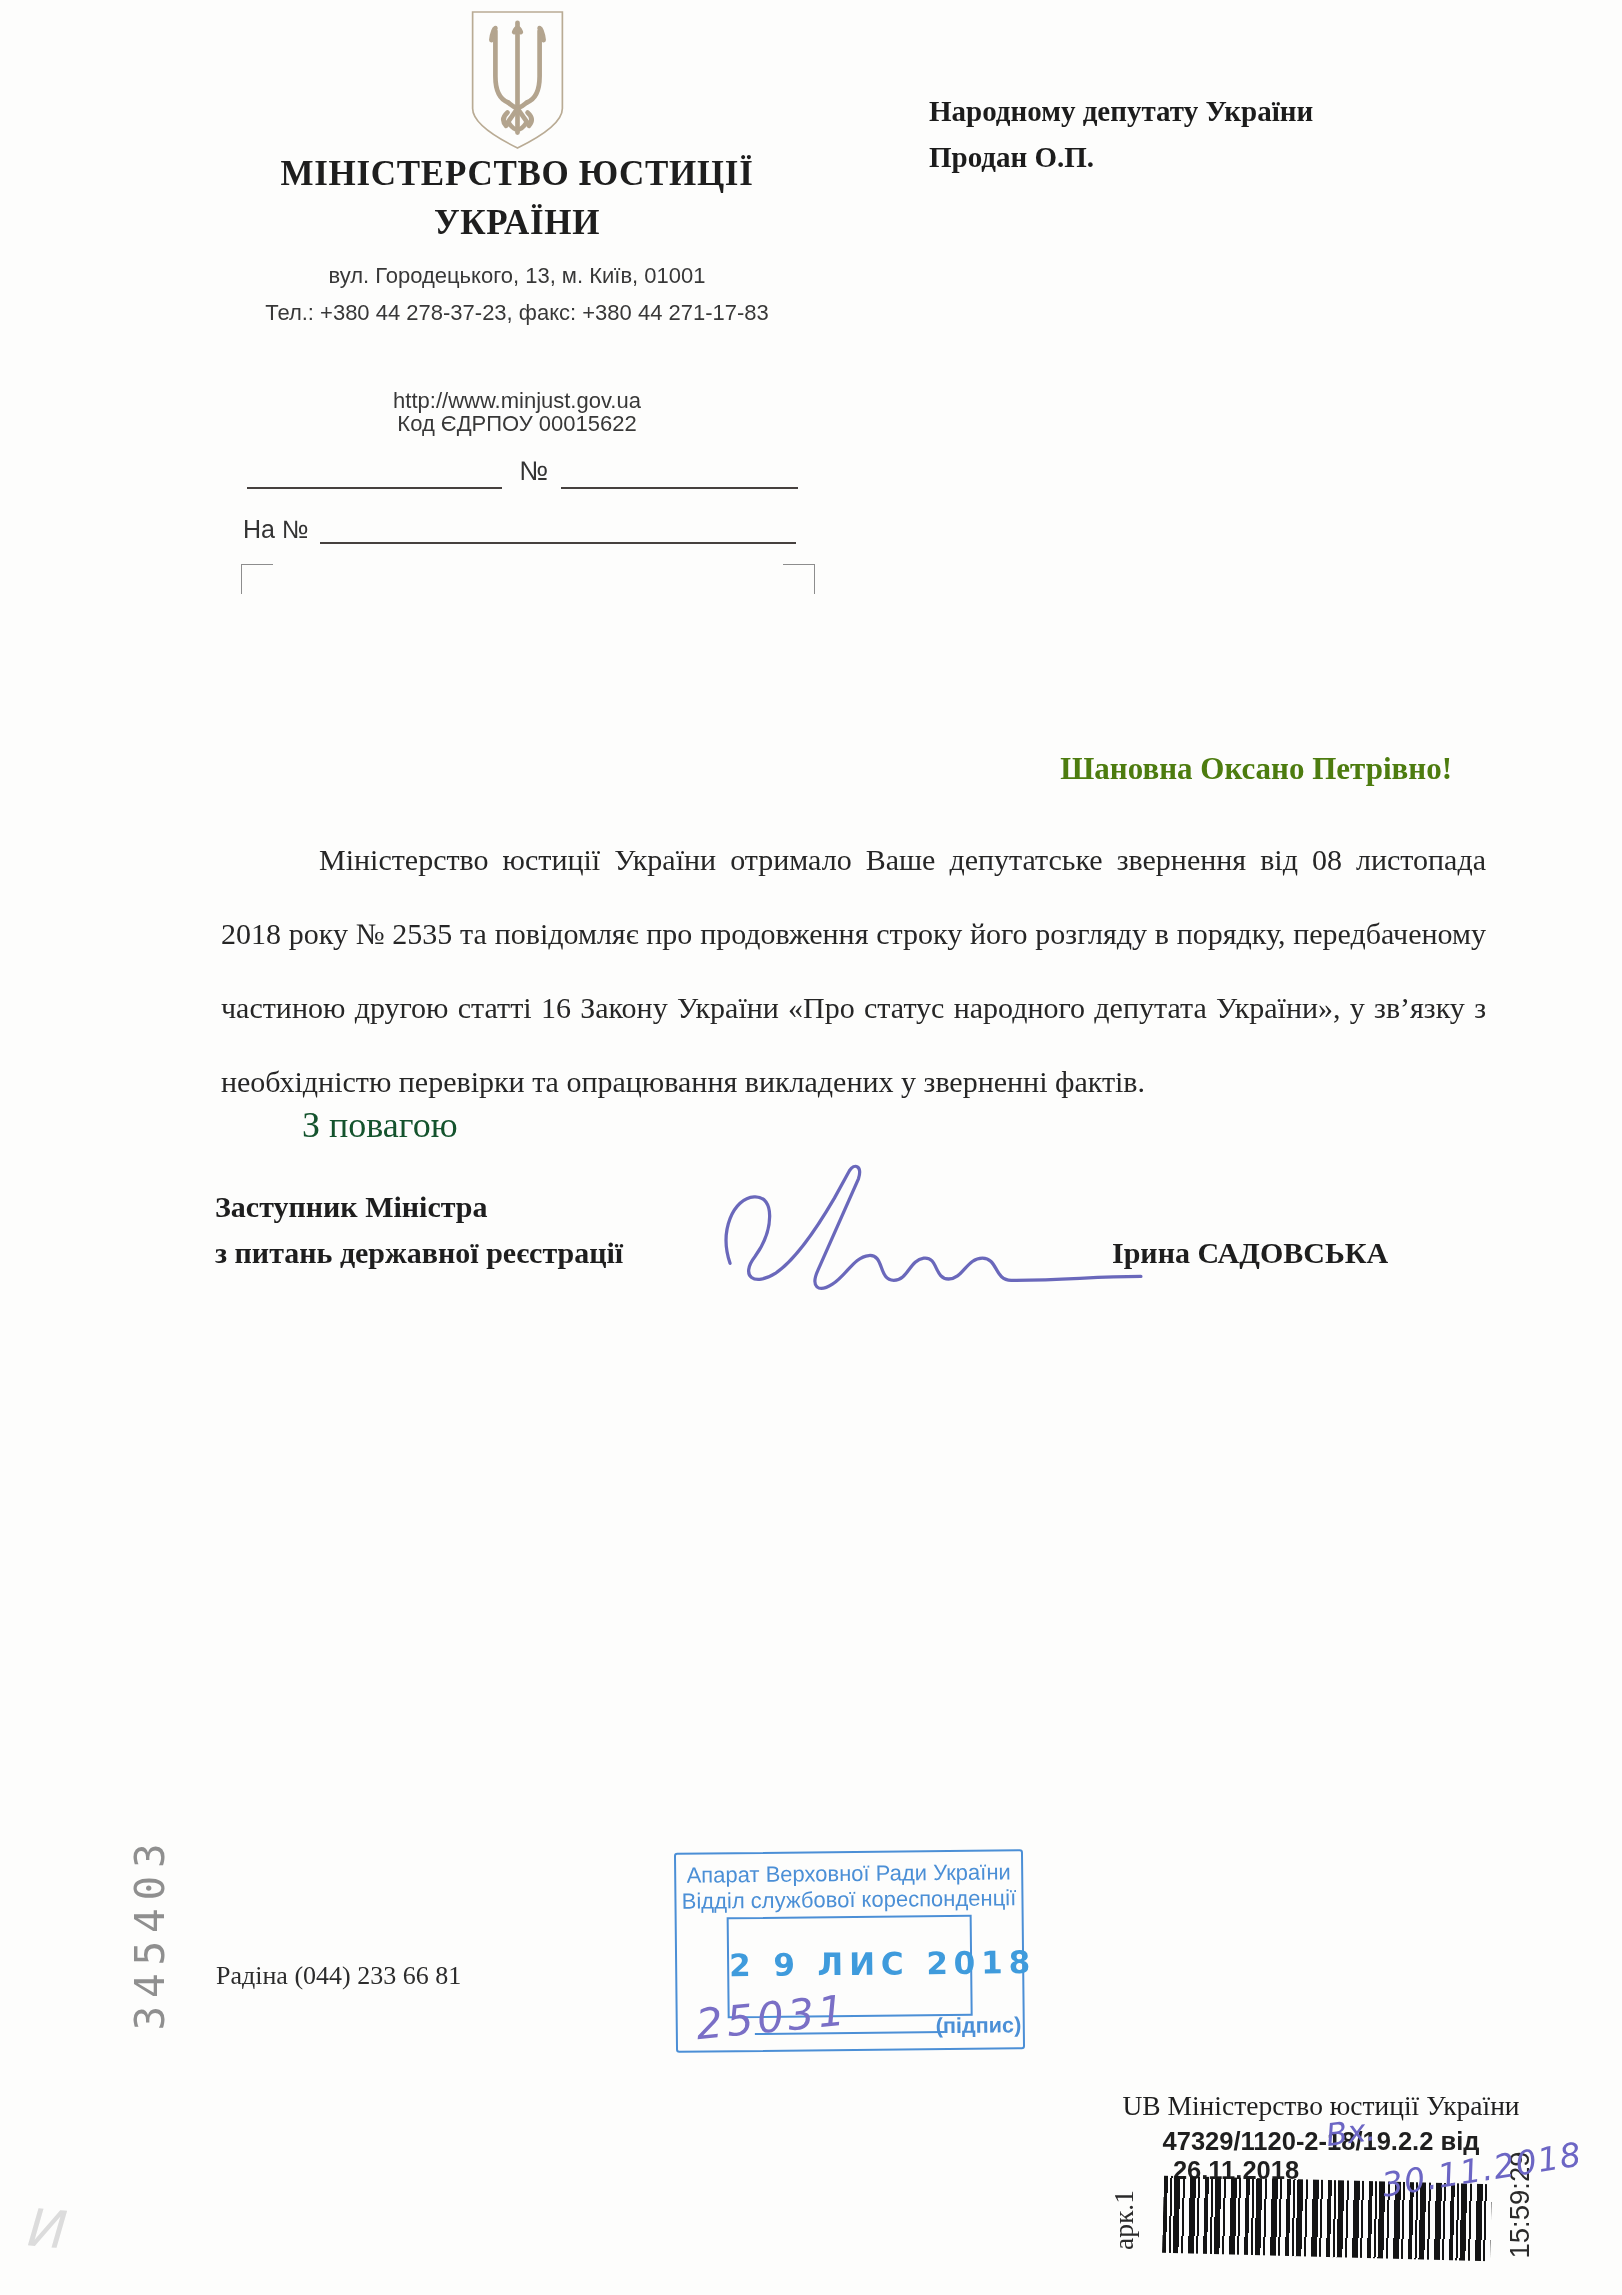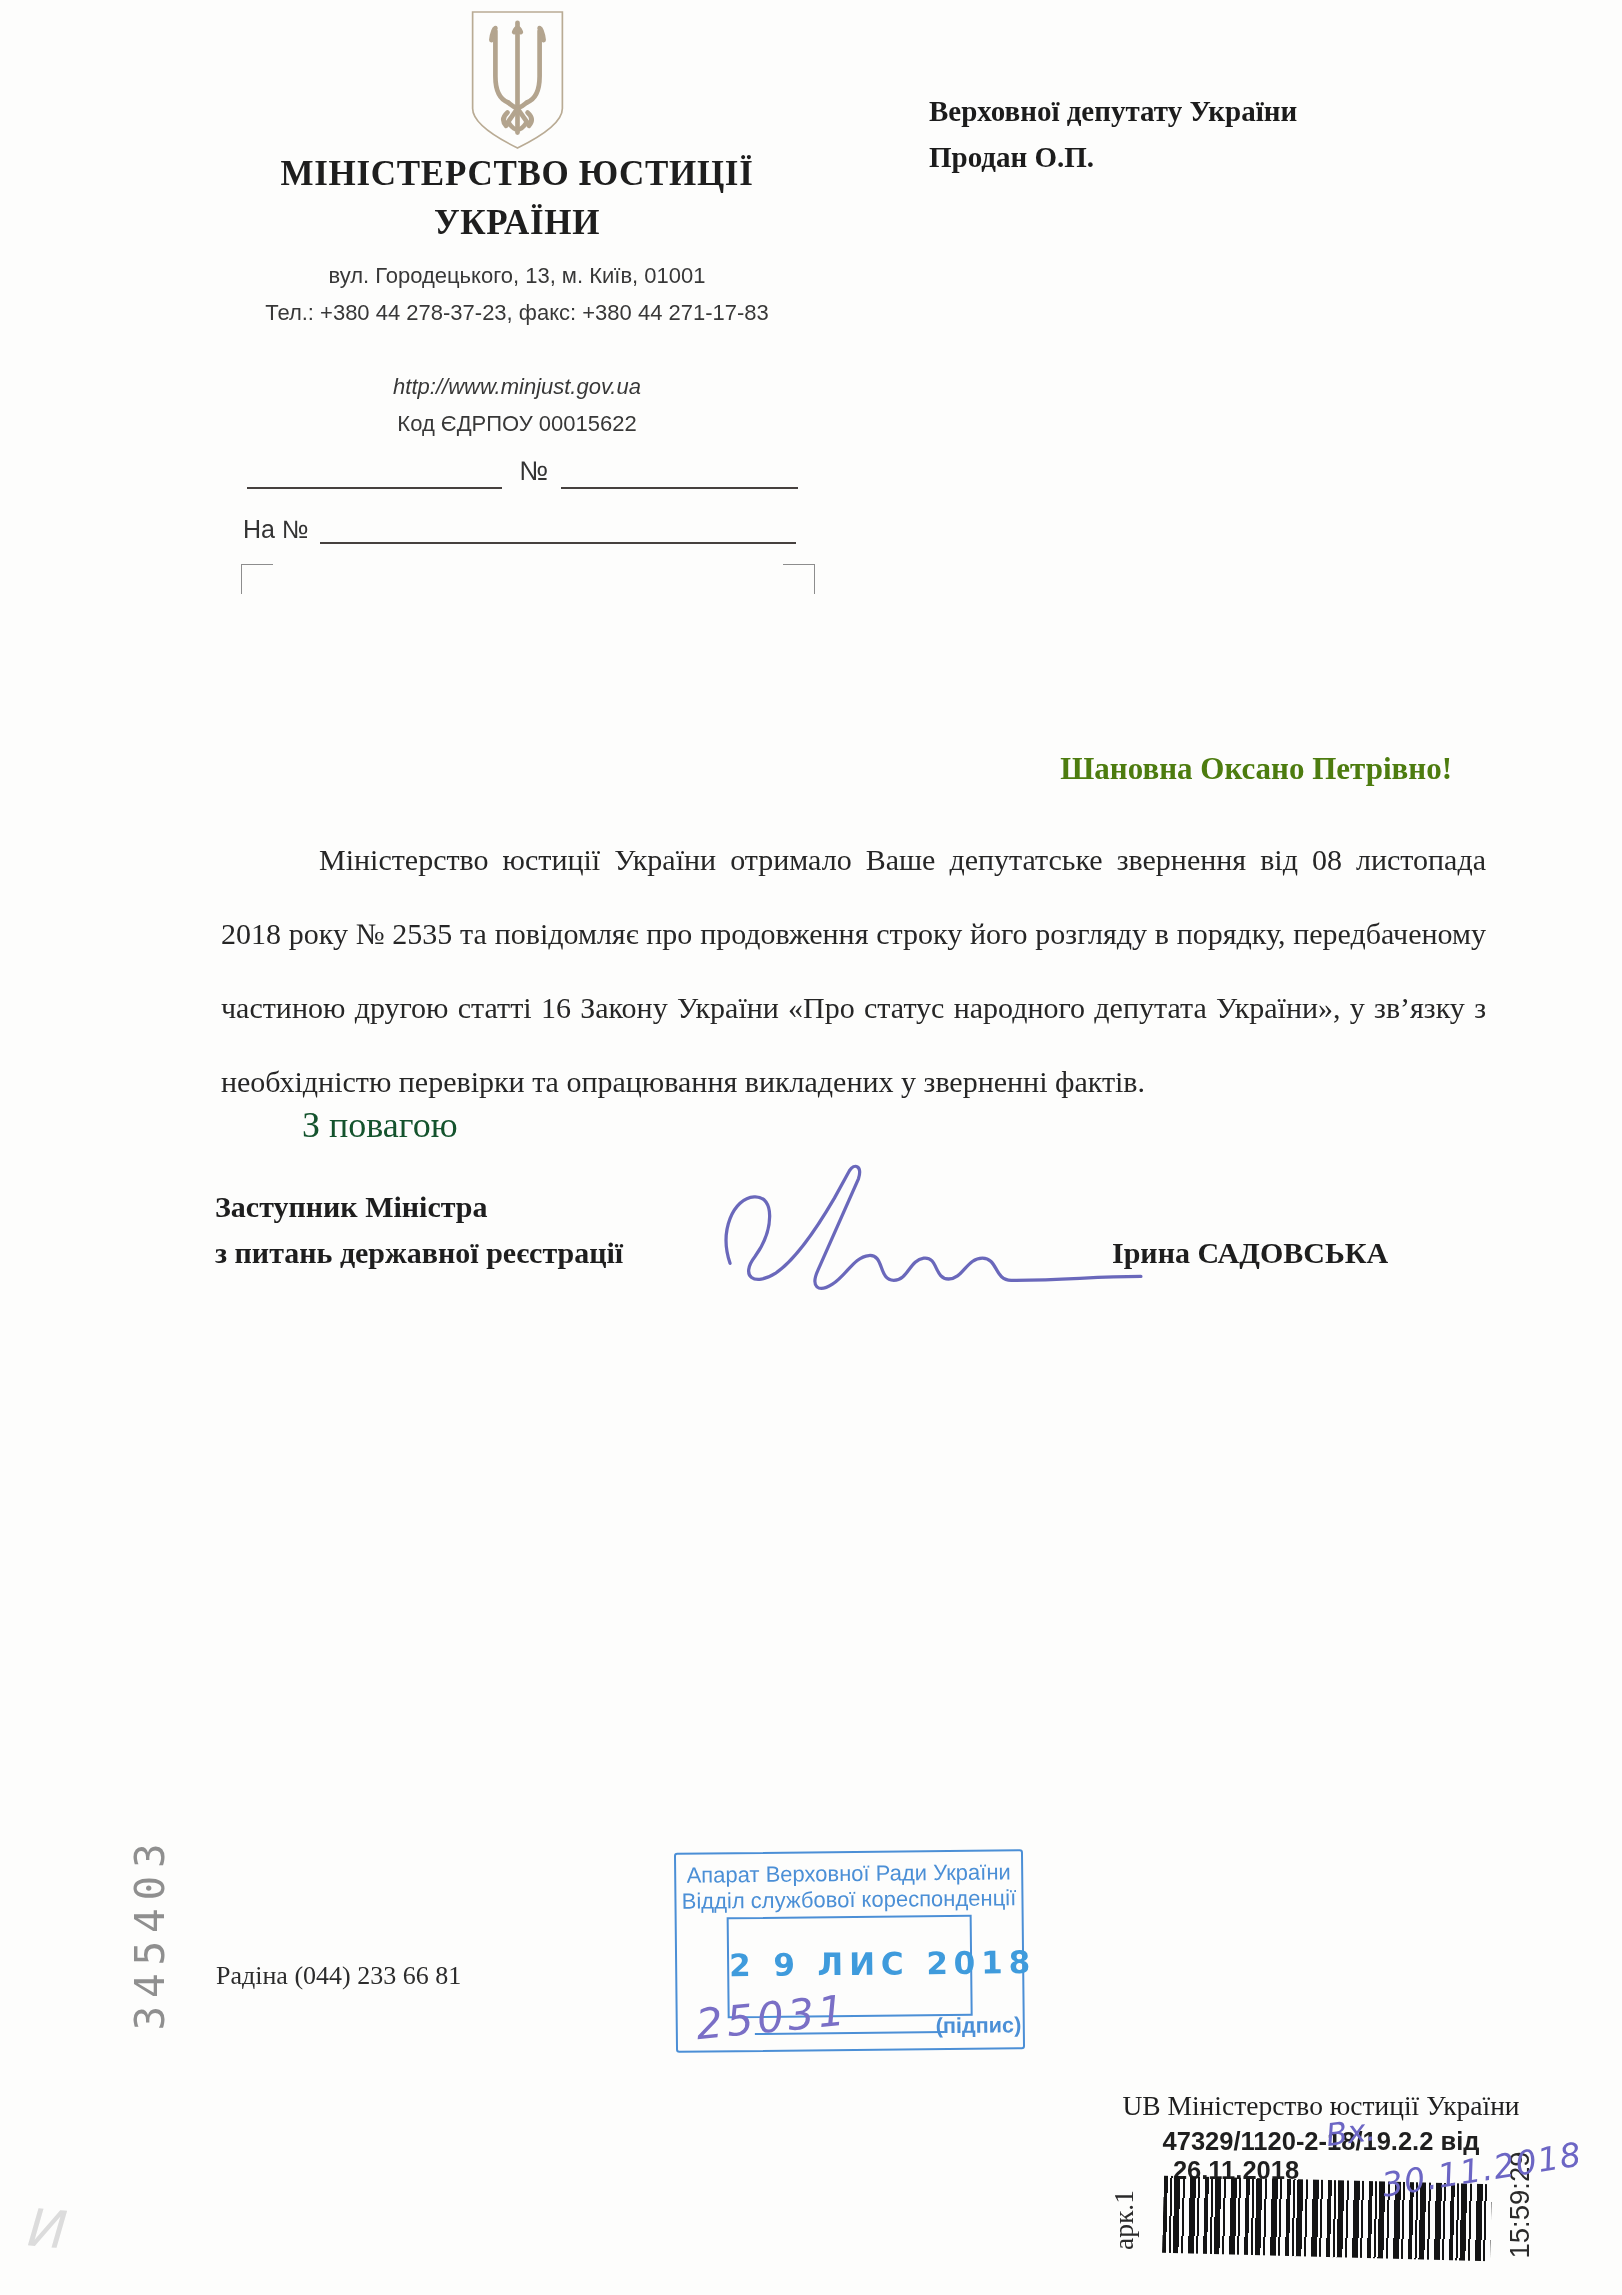--- a/index.html
+++ b/index.html
@@ -6,21 +6,21 @@
   .page{position:relative;width:1623px;height:2295px;background:#fdfdfc;overflow:hidden;
         font-family:"Liberation Serif",serif;color:#232323;}
   .abs{position:absolute;}
   
   .emblem{left:466px;top:7.8px;width:103px;height:144px;}
   .minline{left:216px;width:602px;text-align:center;font-weight:bold;font-size:35px;
            letter-spacing:0.7px;color:#1e1e1e;white-space:nowrap;}
   .min1{top:154px;} .min2{top:203px;}
   .contact{left:216px;width:602px;text-align:center;font-family:"Liberation Sans",sans-serif;
            font-size:22px;color:#383838;white-space:nowrap;}
-  .addr{top:263px;} .tel{top:300px;} .mail{top:337px;} .web{top:374px;font-style:italic;} .edr{top:411px;}
+  .addr{top:263px;} .tel{top:300px;} .mail{top:337px;} .web{top:388px;} .edr{top:411px;}
   
   .rec{left:929px;font-size:29px;font-weight:bold;color:#1c1c1c;white-space:nowrap;}
   .rec1{top:95px;} .rec2{top:141px;}
   
   .rline{border-bottom:2px solid #46413f;height:0;}
   .rl1{left:247px;top:487px;width:255px;}
   .rl2{left:561px;top:487px;width:237px;}
   .rl3{left:320px;top:542px;width:476px;}
   .nosign{left:519px;top:456px;font-family:"Liberation Sans",sans-serif;font-size:27px;color:#333;}
   .nalbl{left:243px;top:515px;font-family:"Liberation Sans",sans-serif;font-size:25px;color:#333;}
@@ -104,21 +104,21 @@
     </svg>
   </div>
 
   <div class="abs minline min2">УКРАЇНИ</div>
   <div class="abs minline min1">МІНІСТЕРСТВО ЮСТИЦІЇ</div>
   <div class="abs contact addr">вул. Городецького, 13, м. Київ, 01001</div>
   <div class="abs contact tel">Тел.: +380 44 278-37-23, факс: +380 44 271-17-83</div>
   <div class="abs contact web">http://www.minjust.gov.ua</div>
   <div class="abs contact edr">Код ЄДРПОУ 00015622</div>
 
-  <div class="abs rec rec1">Верховної депутату України</div>
+  <div class="abs rec rec1">Народному депутату України</div>
   <div class="abs rec rec2">Продан О.П.</div>
 
   <div class="abs rline rl1"></div>
   <div class="abs nosign">№</div>
   <div class="abs rline rl2"></div>
   <div class="abs nalbl">На №</div>
   <div class="abs rline rl3"></div>
   <div class="abs brk brl"></div>
   <div class="abs brk brr"></div>
 

